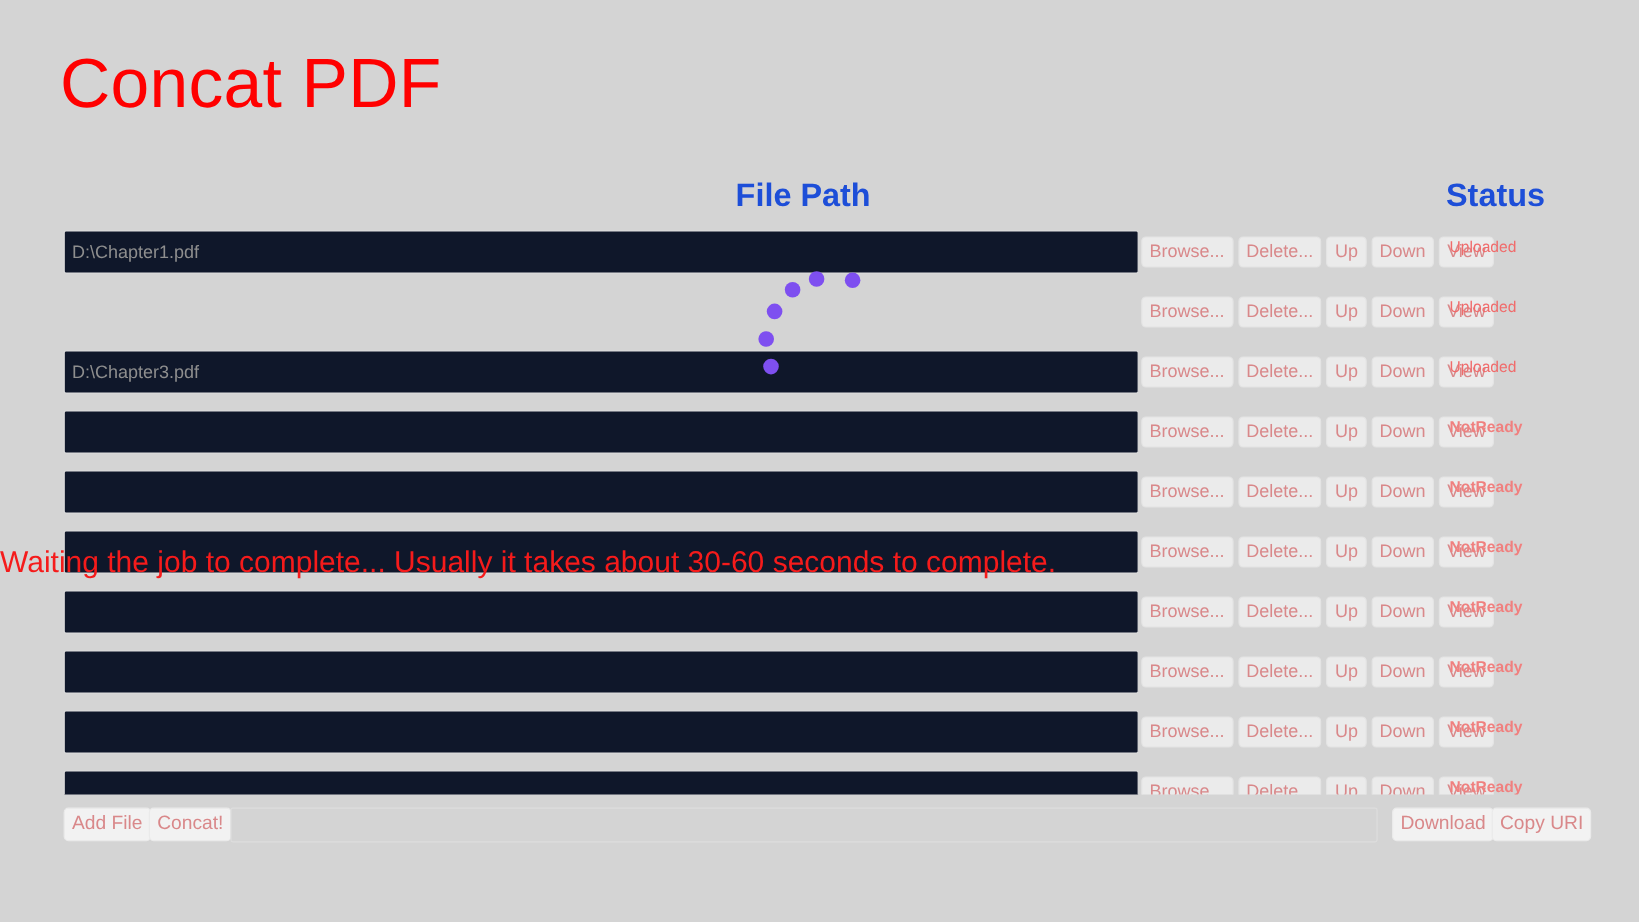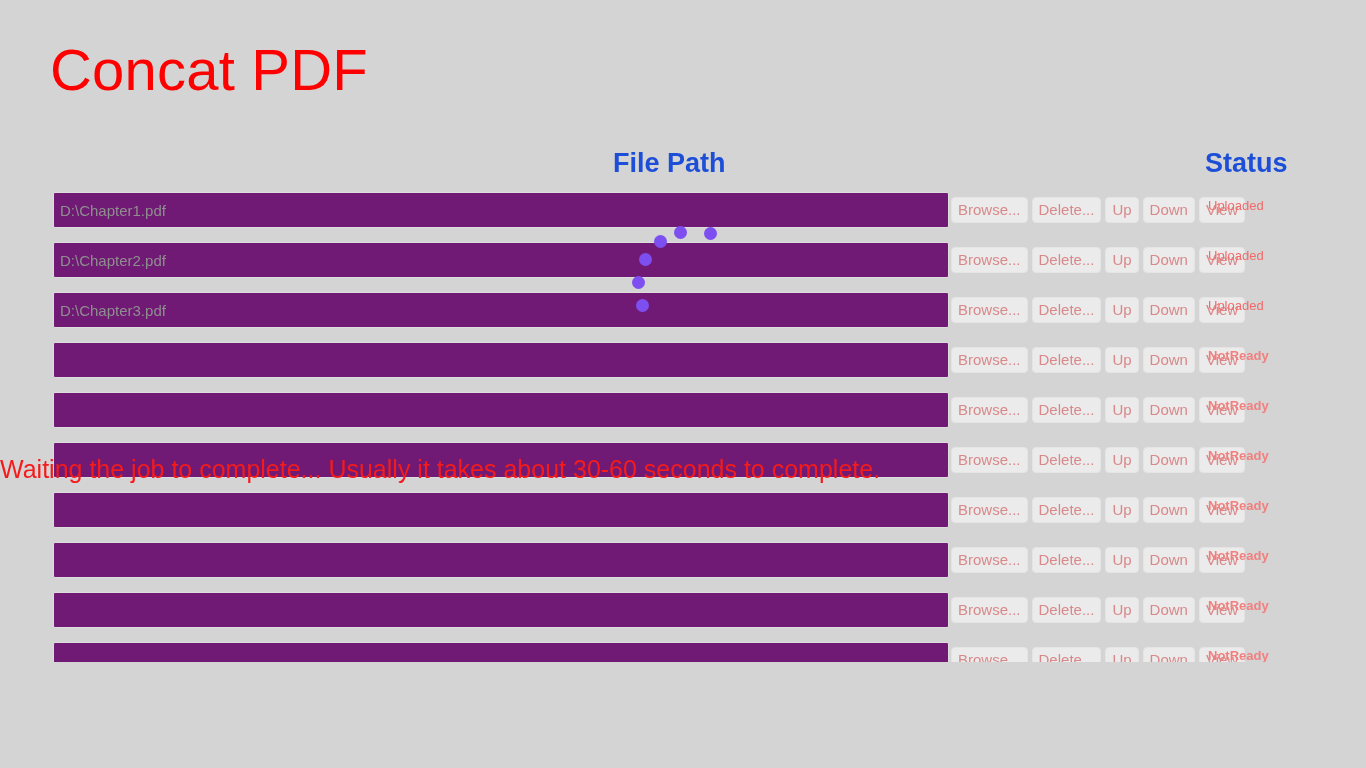--- a/index.html
+++ b/index.html
@@ -63,21 +63,21 @@
     height: 50px;
   }
 
   .path-input {
     position: absolute;
     left: 53px;
     top: 6px;
     width: 896px;
     height: 36px;
     box-sizing: border-box;
-    background: #701a75;
+    background: #0f172a;
     border: 1px solid #dddddd;
     border-radius: 2px;
     color: #8e8e8e;
     font-size: 15px;
     font-family: "Liberation Sans", sans-serif;
     padding: 0 6px;
     outline: none;
   }
   .path-input::placeholder { color: #bdbdbd; }
 
@@ -211,21 +211,20 @@
           <div class="row-buttons">
             <button class="btn">Browse...</button>
             <button class="btn">Delete...</button>
             <button class="btn">Up</button>
             <button class="btn">Down</button>
             <button class="btn">View</button>
           </div>
           <div class="status-label uploaded">Uploaded</div>
         </div>
         <div class="file-row">
-          <input type="text" class="path-input" value="D:\Chapter2.pdf" style="">
           <div class="row-buttons">
             <button class="btn">Browse...</button>
             <button class="btn">Delete...</button>
             <button class="btn">Up</button>
             <button class="btn">Down</button>
             <button class="btn">View</button>
           </div>
           <div class="status-label uploaded">Uploaded</div>
         </div>
         <div class="file-row">
@@ -312,20 +311,27 @@
             <button class="btn">Delete...</button>
             <button class="btn">Up</button>
             <button class="btn">Down</button>
             <button class="btn">View</button>
           </div>
           <div class="status-label notready">NotReady</div>
         </div>
       </div>
   </div>
 
+  <div class="bottom-bar">
+    <button class="btn" id="btn-add-file">Add File</button>
+    <button class="btn" id="btn-concat">Concat!</button>
+    <input class="uri-input" id="uri-input" type="text" placeholder="" style="">
+    <button class="btn" id="btn-download">Download</button>
+    <button class="btn" id="btn-copy-uri">Copy URI</button>
+  </div>
 
   <div class="overlay">
     <div class="spinner" id="spinner">
         <span class="dot" style="left: 26px; top: 81px; background: rgb(126, 79, 240);"></span>
         <span class="dot" style="left: 22px; top: 58px; background: rgb(126, 79, 240);"></span>
         <span class="dot" style="left: 29px; top: 35px; background: rgb(126, 79, 240);"></span>
         <span class="dot" style="left: 44px; top: 17px; background: rgb(126, 79, 240);"></span>
         <span class="dot" style="left: 64px; top: 8px; background: rgb(126, 79, 240);"></span>
         <span class="dot" style="left: 94px; top: 9px; background: rgb(126, 79, 240);"></span>
       </div>

